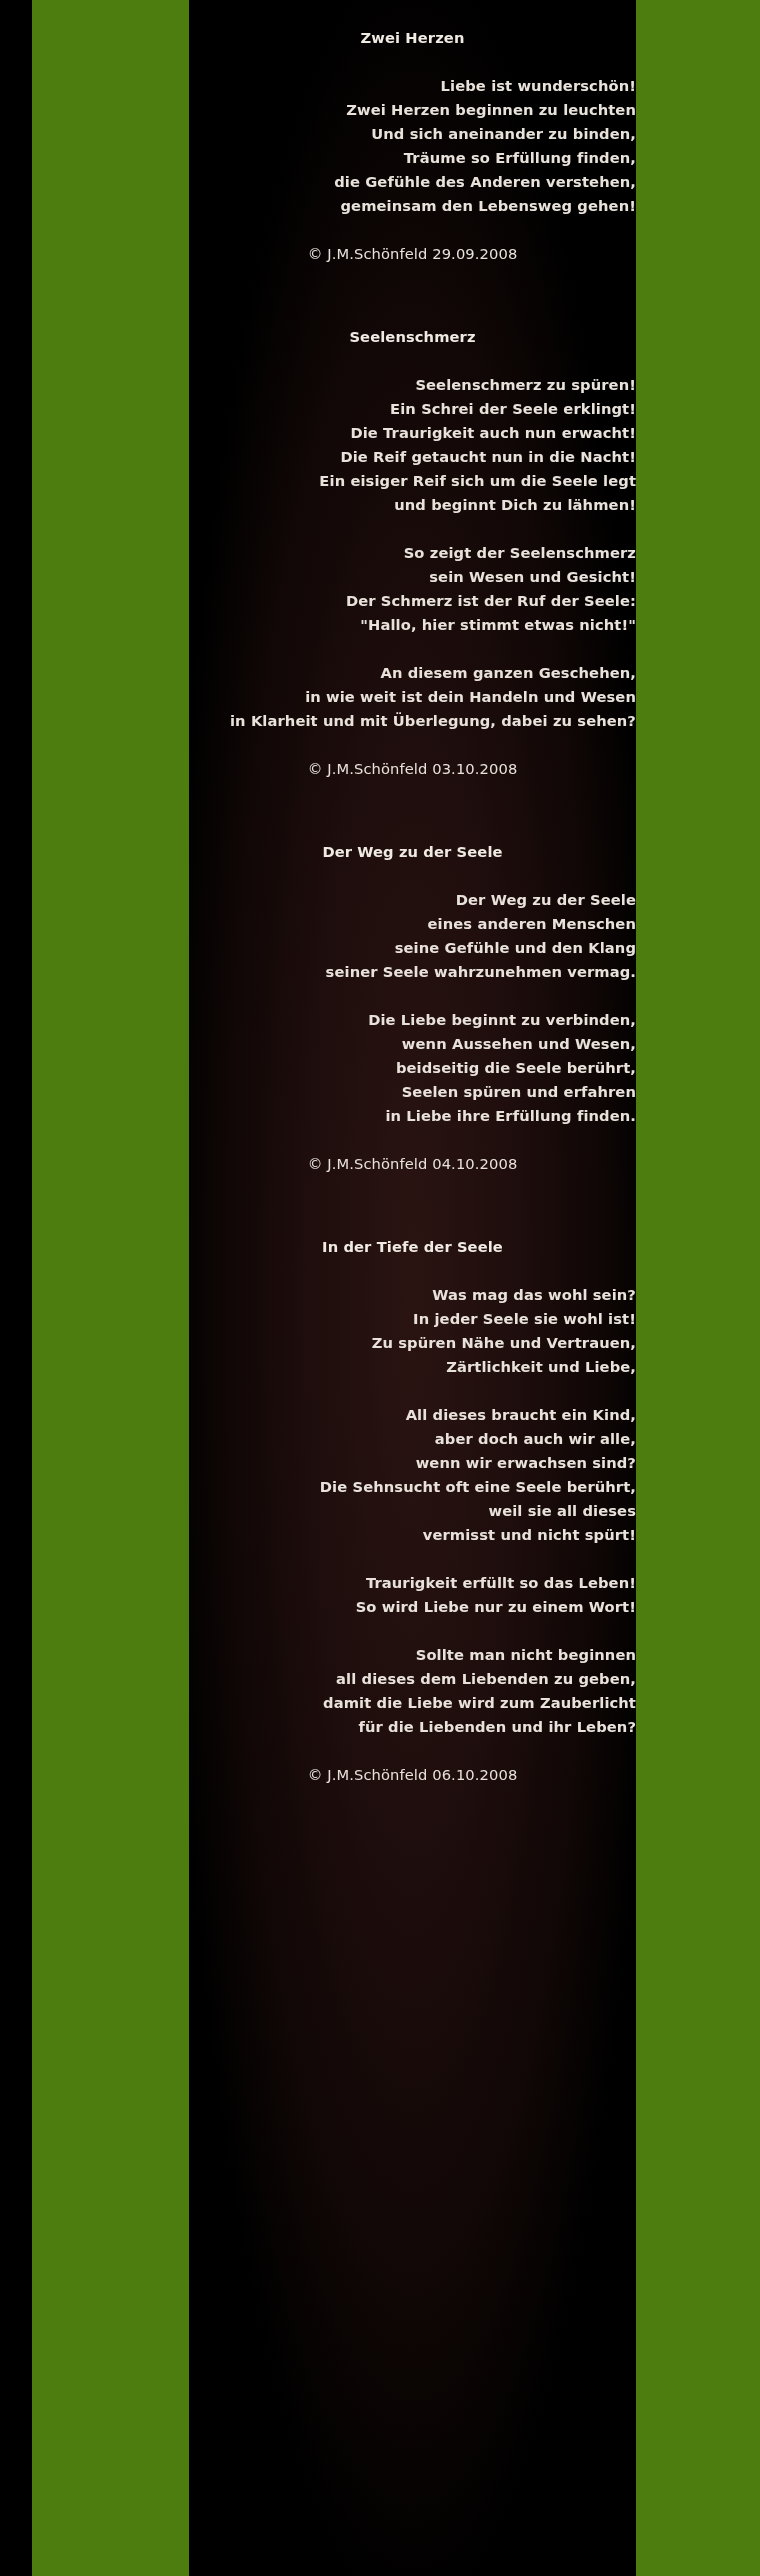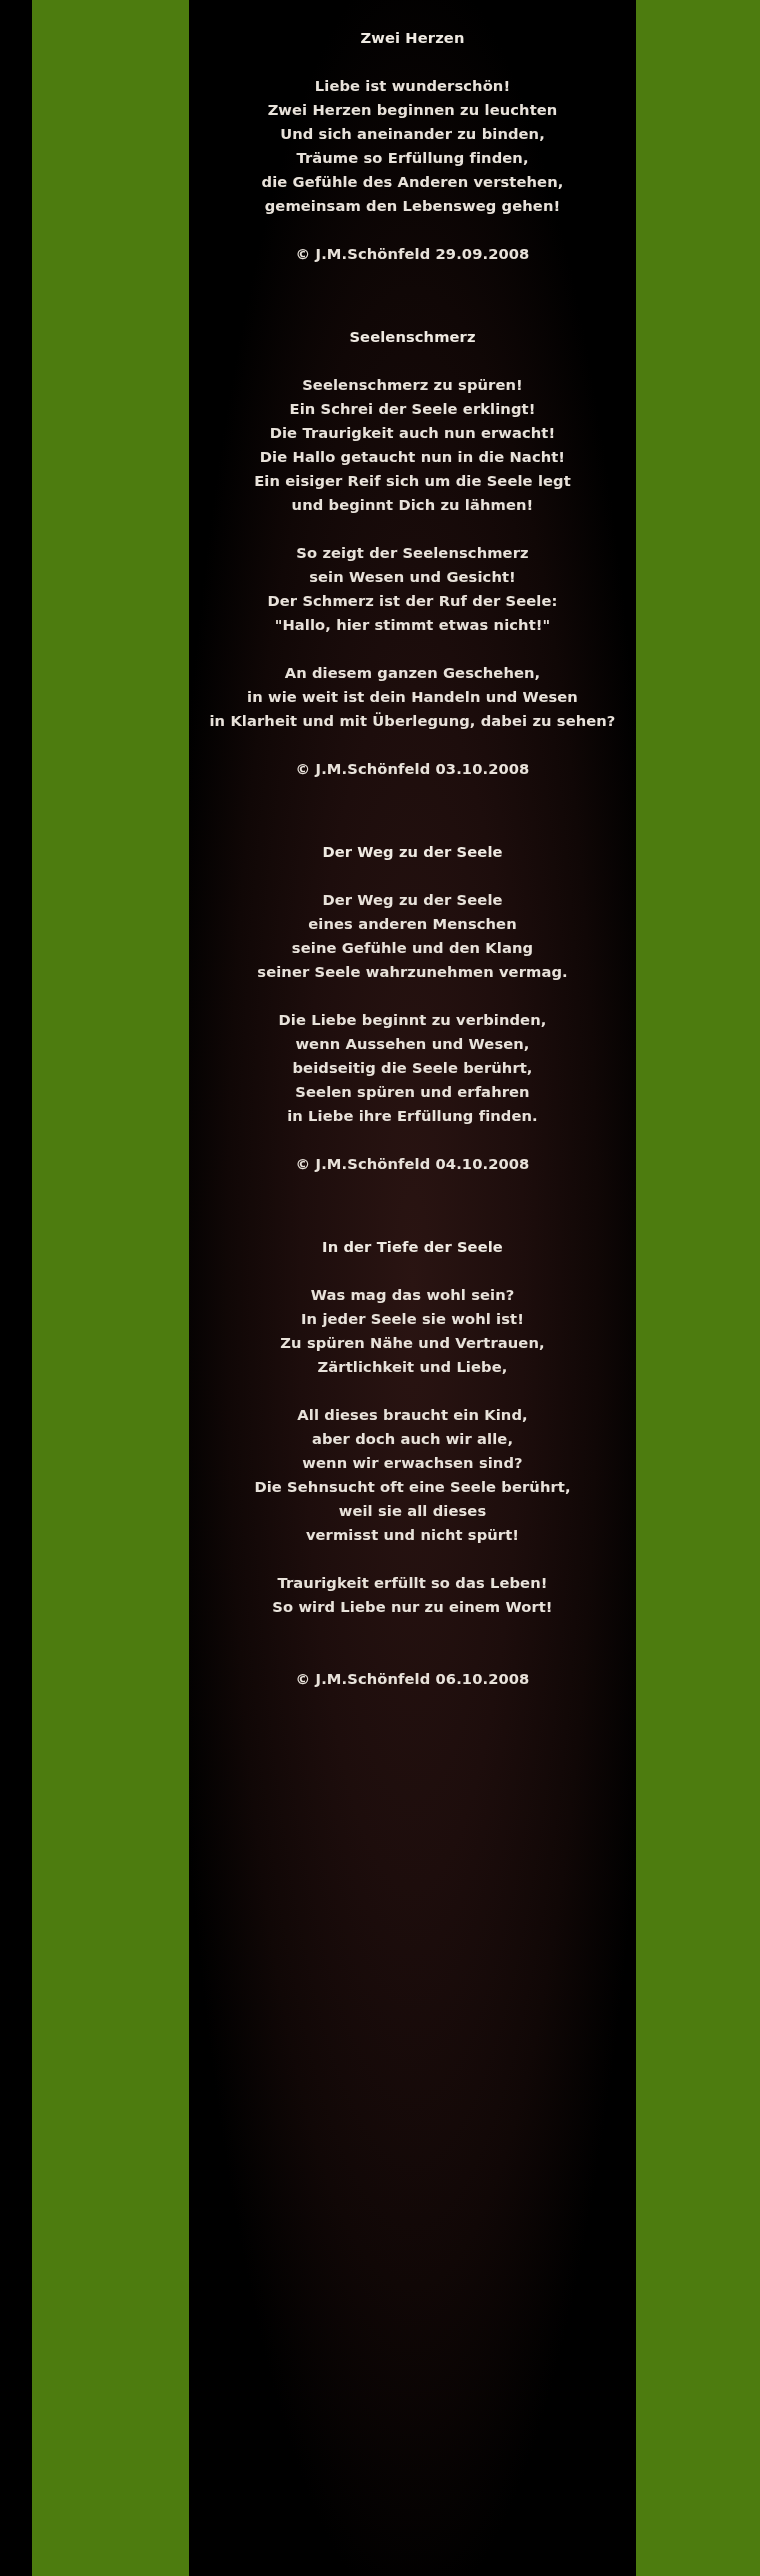--- a/index.html
+++ b/index.html
@@ -54,30 +54,31 @@
     margin: 0;
     padding: 0;
     font-size: 14.7px;
     font-weight: bold;
     line-height: 24px;
     color: #efeae2;
   }
   .stanza {
     margin: 0;
     padding: 0;
+    text-align: right;
   }
   .line {
     display: block;
     white-space: pre;
   }
   .spacer-sm { height: 24px; }
   .spacer-lg { height: 59px; }
   .credit {
     color: #e8e2da;
-    font-weight: bold;
+    font-weight: normal;
   }
   .top-pad { height: 26px; }
 </style>
 </head>
 <body>
 
 <div class="page">
   <div class="backdrop"></div>
   <div class="content">
     <div class="top-pad"></div>
@@ -99,21 +100,21 @@
 
     <div class="spacer-lg"></div>
 
     <div class="poem">
       <div class="poem-title">Seelenschmerz</div>
       <div class="spacer-sm"></div>
       <div class="stanza">
         <span class="line">Seelenschmerz zu spüren!</span>
         <span class="line">Ein Schrei der Seele erklingt!</span>
         <span class="line">Die Traurigkeit auch nun erwacht!</span>
-        <span class="line">Die Hallo getaucht nun in die Nacht!</span>
+        <span class="line">Die Reif getaucht nun in die Nacht!</span>
         <span class="line">Ein eisiger Reif sich um die Seele legt</span>
         <span class="line">und beginnt Dich zu lähmen!</span>
       </div>
       <div class="spacer-sm"></div>
       <div class="stanza">
         <span class="line">So zeigt der Seelenschmerz</span>
         <span class="line">sein Wesen und Gesicht!</span>
         <span class="line">Der Schmerz ist der Ruf der Seele:</span>
         <span class="line">"Hallo, hier stimmt etwas nicht!"</span>
       </div>
@@ -169,18 +170,24 @@
         <span class="line">Die Sehnsucht oft eine Seele berührt,</span>
         <span class="line">weil sie all dieses</span>
         <span class="line">vermisst und nicht spürt!</span>
       </div>
       <div class="spacer-sm"></div>
       <div class="stanza">
         <span class="line">Traurigkeit erfüllt so das Leben!</span>
         <span class="line">So wird Liebe nur zu einem Wort!</span>
       </div>
       <div class="spacer-sm"></div>
+      <div class="stanza">
+        <span class="line">Sollte man nicht beginnen</span>
+        <span class="line">all dieses dem Liebenden zu geben,</span>
+        <span class="line">damit die Liebe wird zum Zauberlicht</span>
+        <span class="line">für die Liebenden und ihr Leben?</span>
+      </div>
       <div class="spacer-sm"></div>
       <div class="credit">© J.M.Schönfeld 06.10.2008</div>
     </div>
   </div>
 </div>
 
 
 </body></html>

